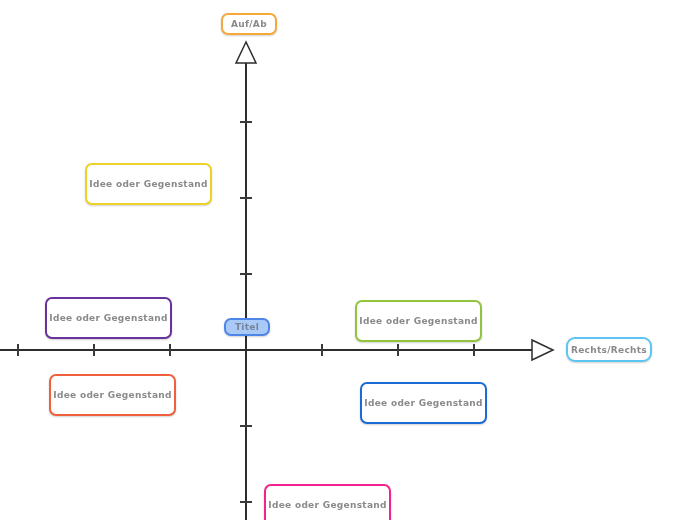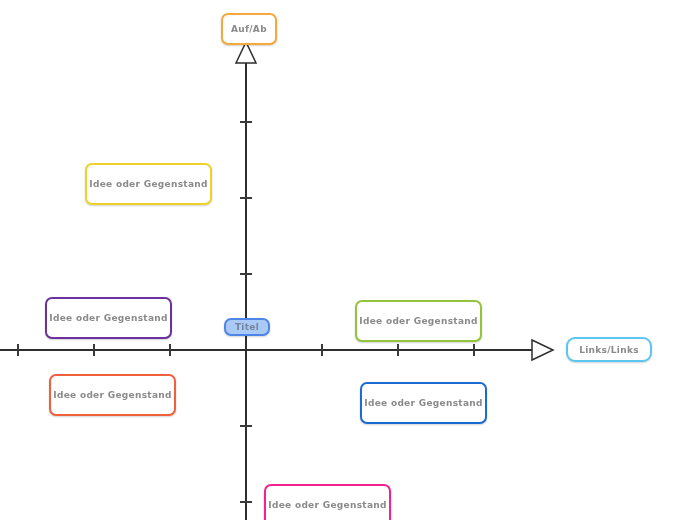--- a/index.html
+++ b/index.html
@@ -52,21 +52,21 @@
     border-radius: 7px;
     font-size: 9px;
     font-weight: bold;
     letter-spacing: 0.3px;
     color: #8a8a8a;
     box-shadow: 0 1px 2px rgba(0,0,0,0.18);
     cursor: pointer;
     white-space: nowrap;
   }
   .node-idea   { width: 127px; height: 42px; }
-  .node-aufab  { left: 221px; top: 13px;  width: 56px; height: 32px; }
+  .node-aufab  { left: 221px; top: 13px;  width: 56px; height: 22px; }
   .node-lr     { left: 566px; top: 337px; width: 86px; height: 25px; border-radius: 9px; }
   .node-titel  { left: 224px; top: 318px; width: 46px; height: 18px; border-radius: 7px; }
 
   .pos-upper-left       { left: 85px;  top: 163px; }
   .pos-mid-left         { left: 45px;  top: 297px; }
   .pos-lower-left       { left: 49px;  top: 374px; }
   .pos-mid-right-upper  { left: 355px; top: 300px; }
   .pos-mid-right-lower  { left: 360px; top: 382px; }
   .pos-bottom-center    { left: 264px; top: 484px; }
 </style>
@@ -93,21 +93,21 @@
 
   <svg class="arrowhead" style="left:234px; top:40px" width="25" height="25">
     <polygon points="12,2 2,23 22,23" fill="#ffffff" stroke="#2d2d2d" stroke-width="1.5"></polygon>
   </svg>
   <svg class="arrowhead" style="left:530px; top:338px" width="25" height="25">
     <polygon points="2,2 23,12 2,22" fill="#ffffff" stroke="#2d2d2d" stroke-width="1.5"></polygon>
   </svg>
 
   <div class="node node-aufab" style="border-color: rgb(245, 169, 60);">Auf/Ab</div>
 
-  <div class="node node-lr" style="border-color: rgb(91, 198, 242);">Links/Links</div>
+  <div class="node node-lr" style="border-color: rgb(91, 198, 242);">Rechts/Rechts</div>
 
   <div class="node node-titel" style="border-color: rgb(78, 134, 232); background-color: rgb(169, 201, 247); color: rgb(118, 132, 155);">Titel</div>
 
   <div class="node node-idea pos-upper-left" style="border-color: rgb(237, 210, 41);">Idee oder Gegenstand</div>
 
   <div class="node node-idea pos-mid-left" style="border-color: rgb(106, 50, 159);">Idee oder Gegenstand</div>
 
   <div class="node node-idea pos-lower-left" style="border-color: rgb(240, 96, 60);">Idee oder Gegenstand</div>
 
   <div class="node node-idea pos-mid-right-upper" style="border-color: rgb(147, 196, 61);">Idee oder Gegenstand</div>

